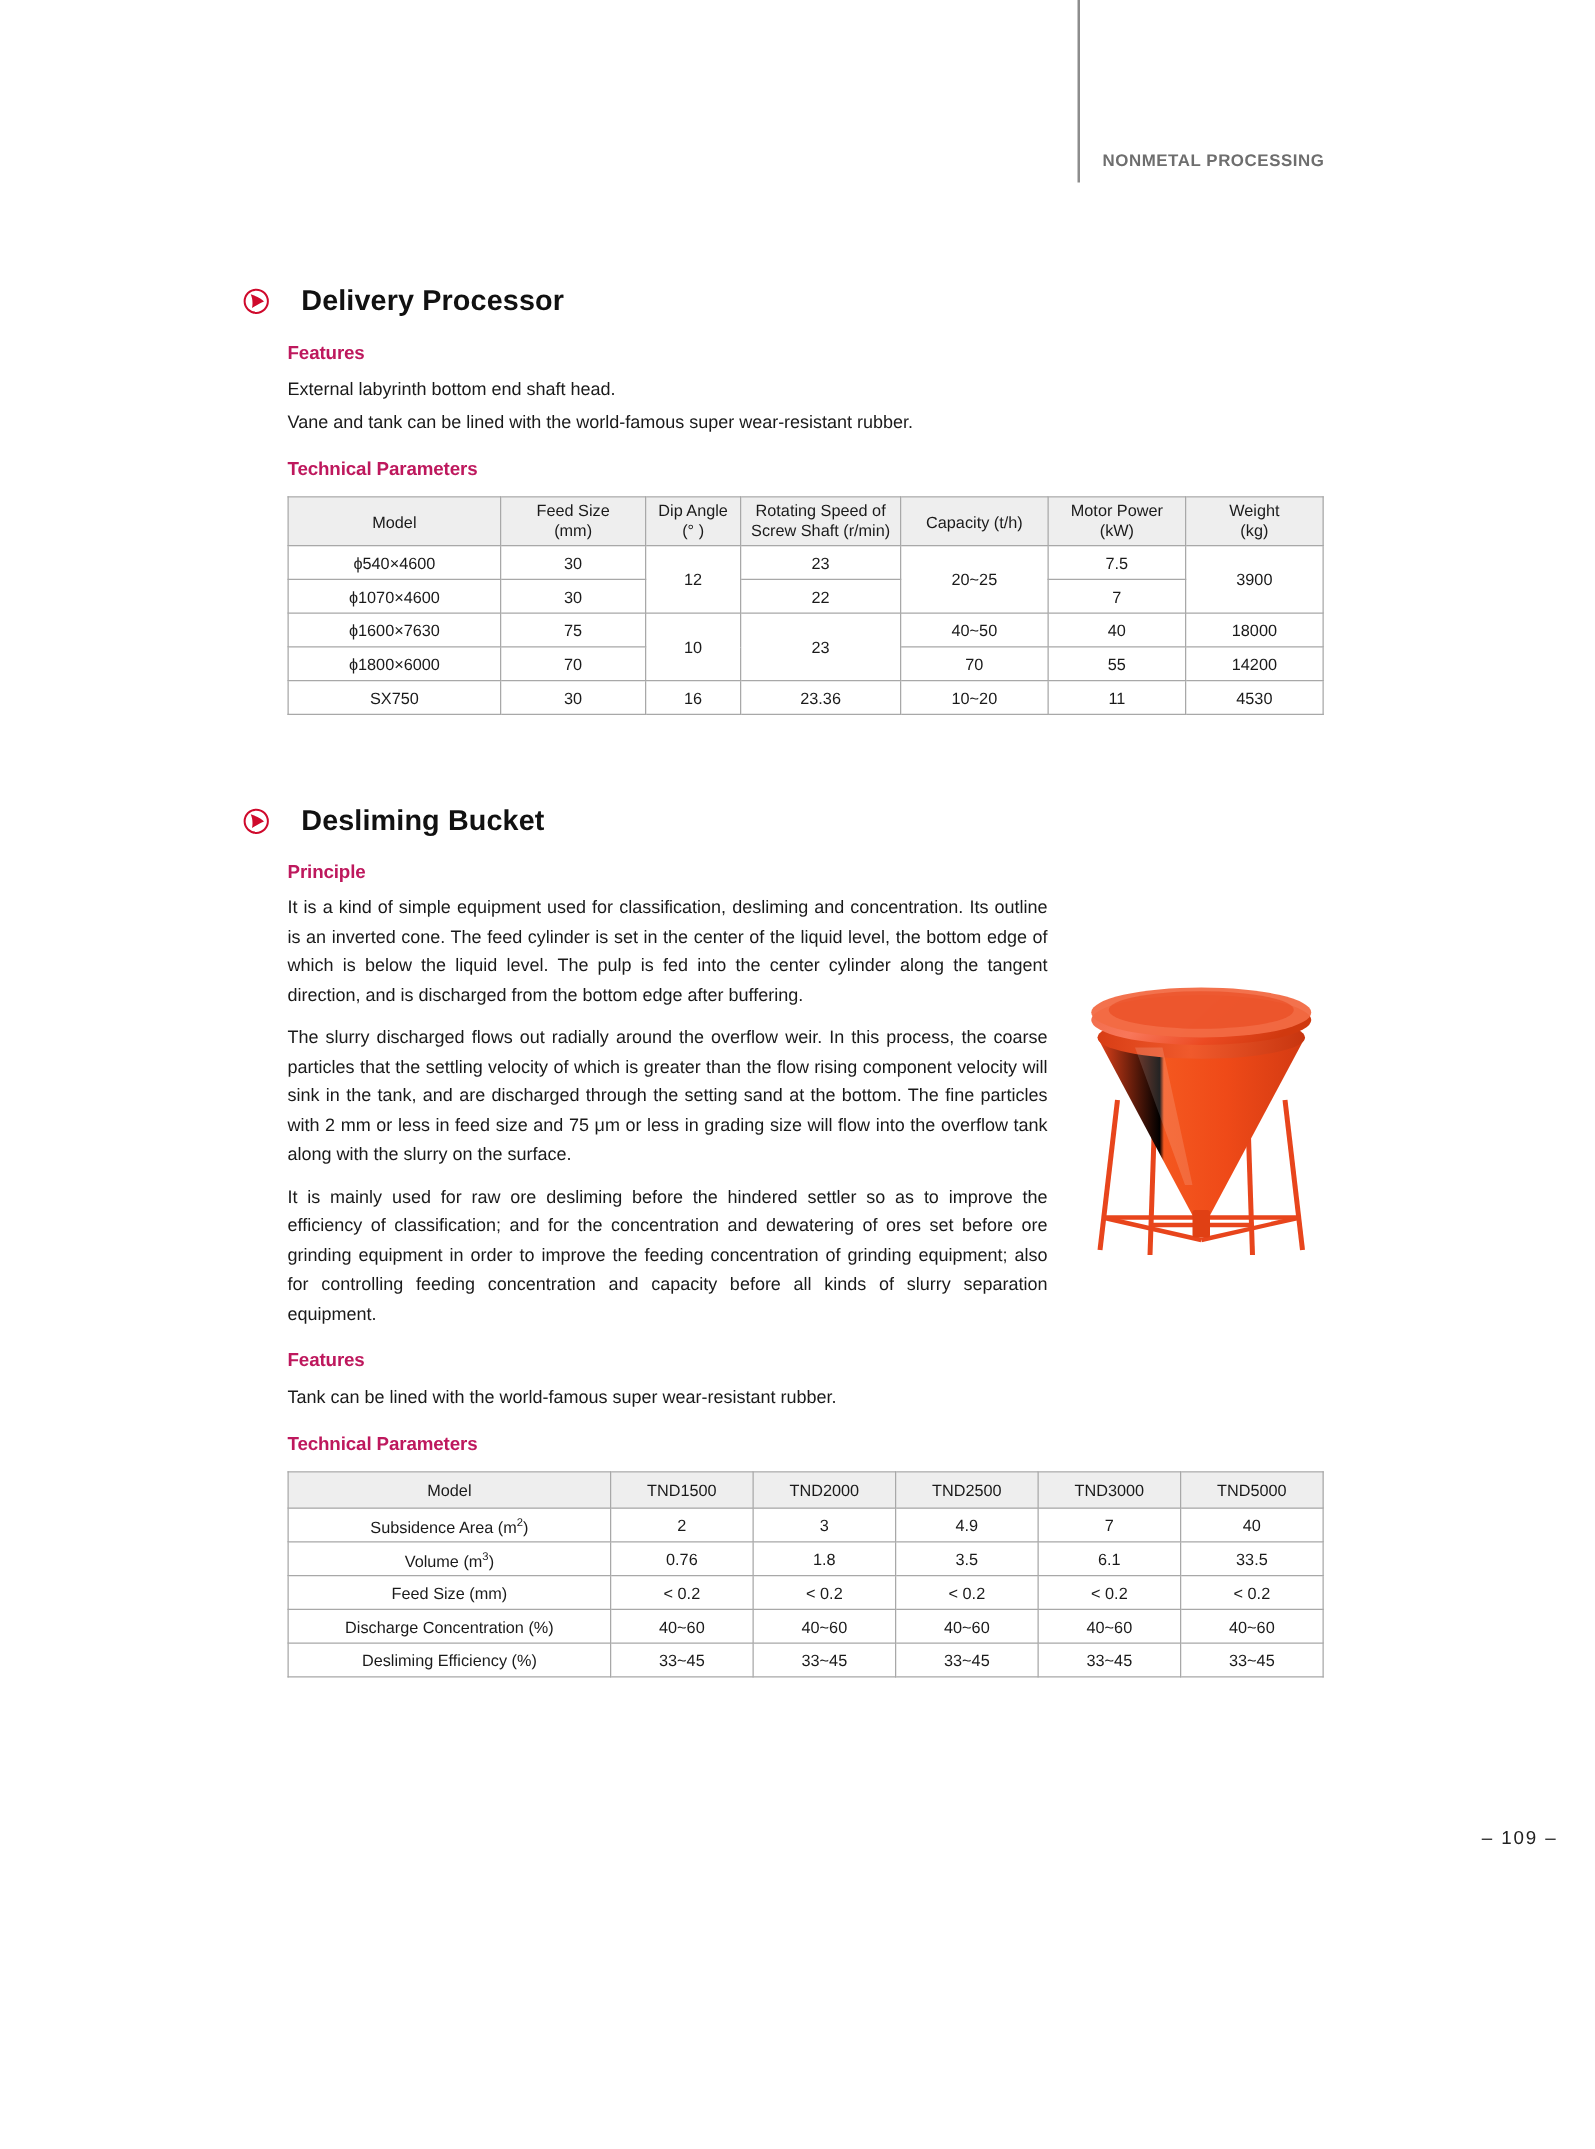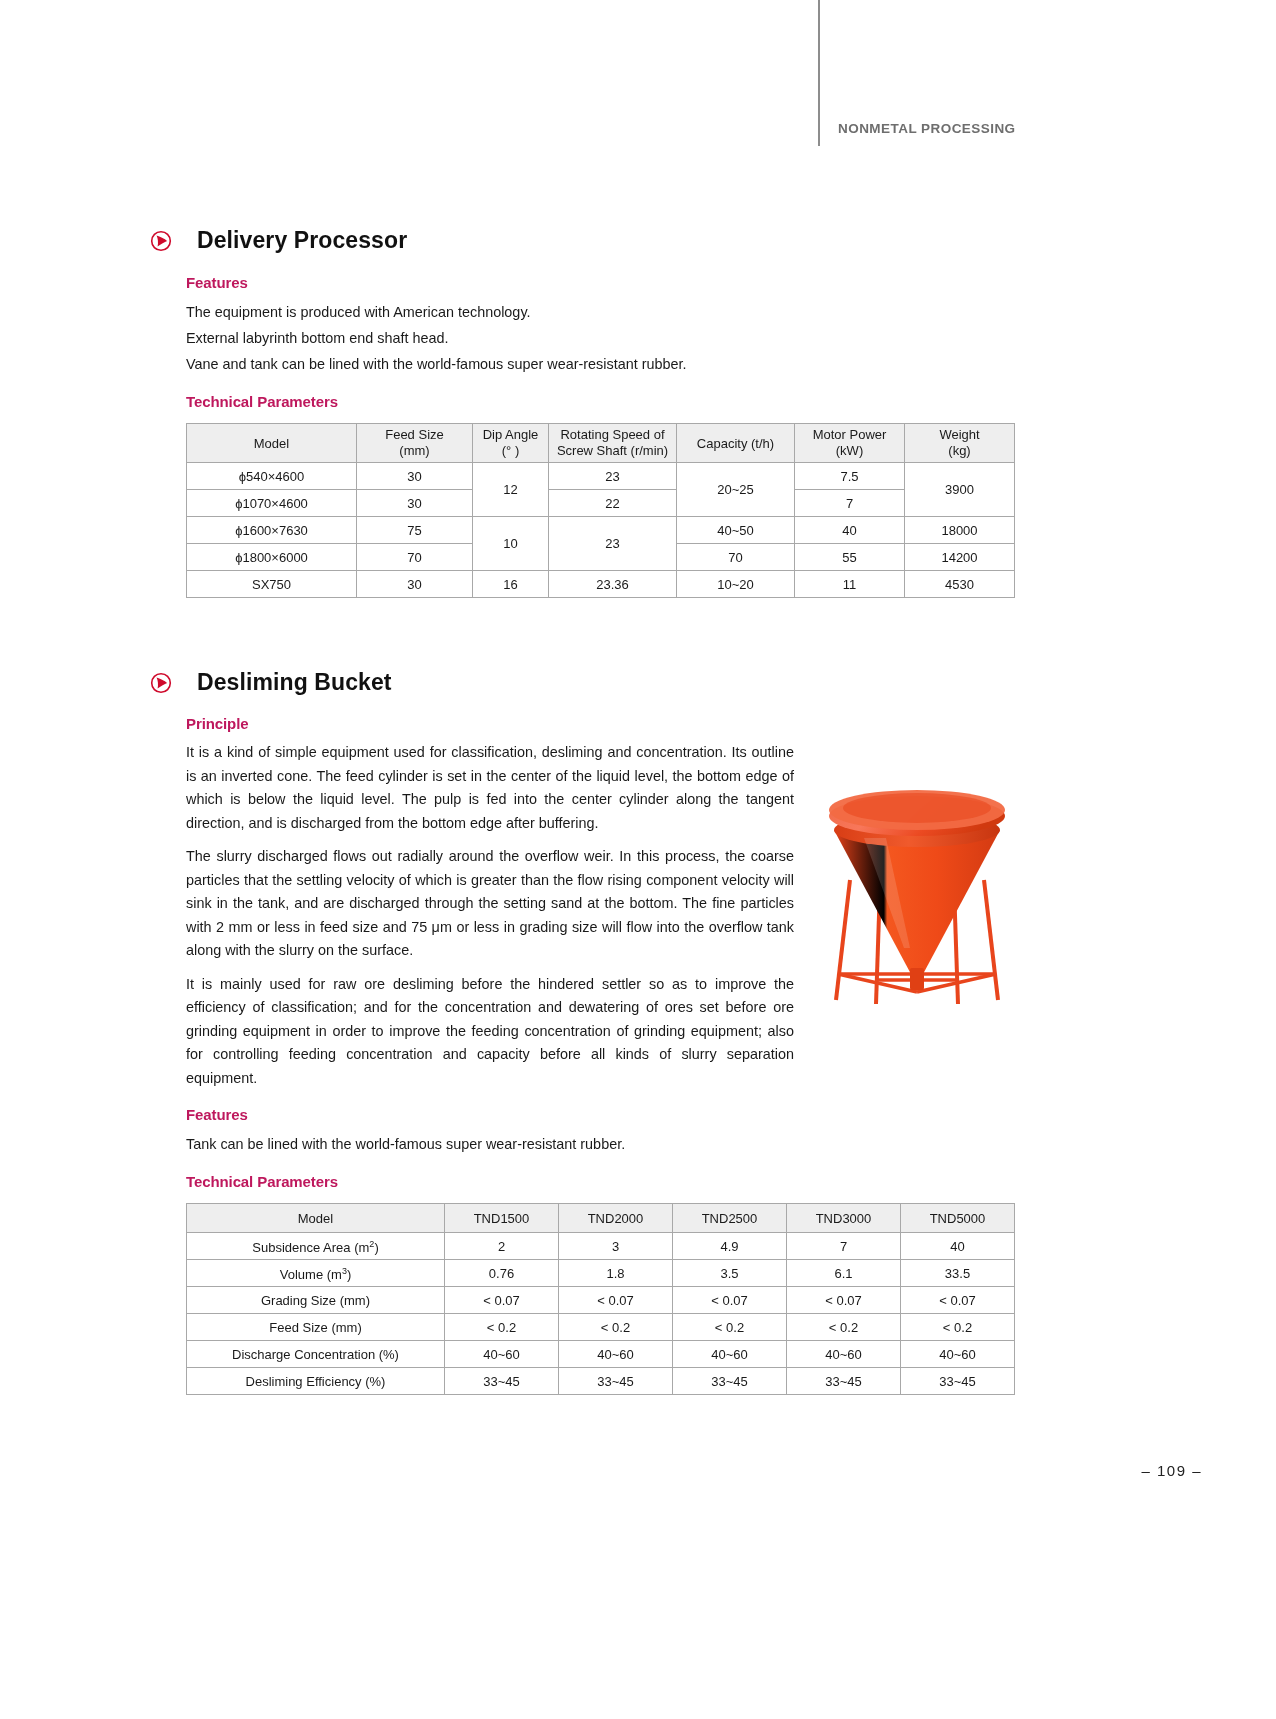--- a/index.html
+++ b/index.html
@@ -13,20 +13,21 @@
     position: relative;
     font-family: "Liberation Sans", sans-serif;
     color: #1a1a1a;
     overflow: hidden;
   }
 
   .page {
     position: relative;
     width: 1140px;
     height: 1719px;
+    margin-left: 44px;
   }
 
   
   .header-rule {
     position: absolute;
     left: 818px;
     top: 0;
     width: 2px;
     height: 146px;
     background: #8d8d8d;
@@ -216,21 +217,20 @@
           <path d="M6.6 5.4 C12.4 7.2 15.4 9.4 17.2 11.1 C14.4 12.4 11.2 14.0 7.6 16.4 C8.4 12.6 8.0 8.8 6.6 5.4 Z" fill="#cf0a2c"></path>
         </svg>
       </span>
       <span class="section-title">Delivery Processor</span>
     </div>
 
     <div style="height:22px"></div>
     <div class="sub-heading">Features</div>
 
     <div style="height:8px"></div>
-    <div class="body-line">The equipment is produced with American technology.</div>
     <div class="body-line">External labyrinth bottom end shaft head.</div>
     <div class="body-line">Vane and tank can be lined with the world-famous super wear-resistant rubber.</div>
 
     <div style="height:16px"></div>
     <div class="sub-heading">Technical Parameters</div>
 
     <div style="height:13px"></div>
     <table class="param-table">
       <colgroup>
         <col style="width:170px">
@@ -375,28 +375,20 @@
         </tr>
         <tr>
           <td><span>Volume (m</span><sup>3</sup><span>)</span></td>
           <td>0.76</td>
           <td>1.8</td>
           <td>3.5</td>
           <td>6.1</td>
           <td>33.5</td>
         </tr>
         <tr>
-          <td>Grading Size (mm)</td>
-          <td>&lt; 0.07</td>
-          <td>&lt; 0.07</td>
-          <td>&lt; 0.07</td>
-          <td>&lt; 0.07</td>
-          <td>&lt; 0.07</td>
-        </tr>
-        <tr>
           <td>Feed Size (mm)</td>
           <td>&lt; 0.2</td>
           <td>&lt; 0.2</td>
           <td>&lt; 0.2</td>
           <td>&lt; 0.2</td>
           <td>&lt; 0.2</td>
         </tr>
         <tr>
           <td>Discharge Concentration (%)</td>
           <td>40~60</td>

